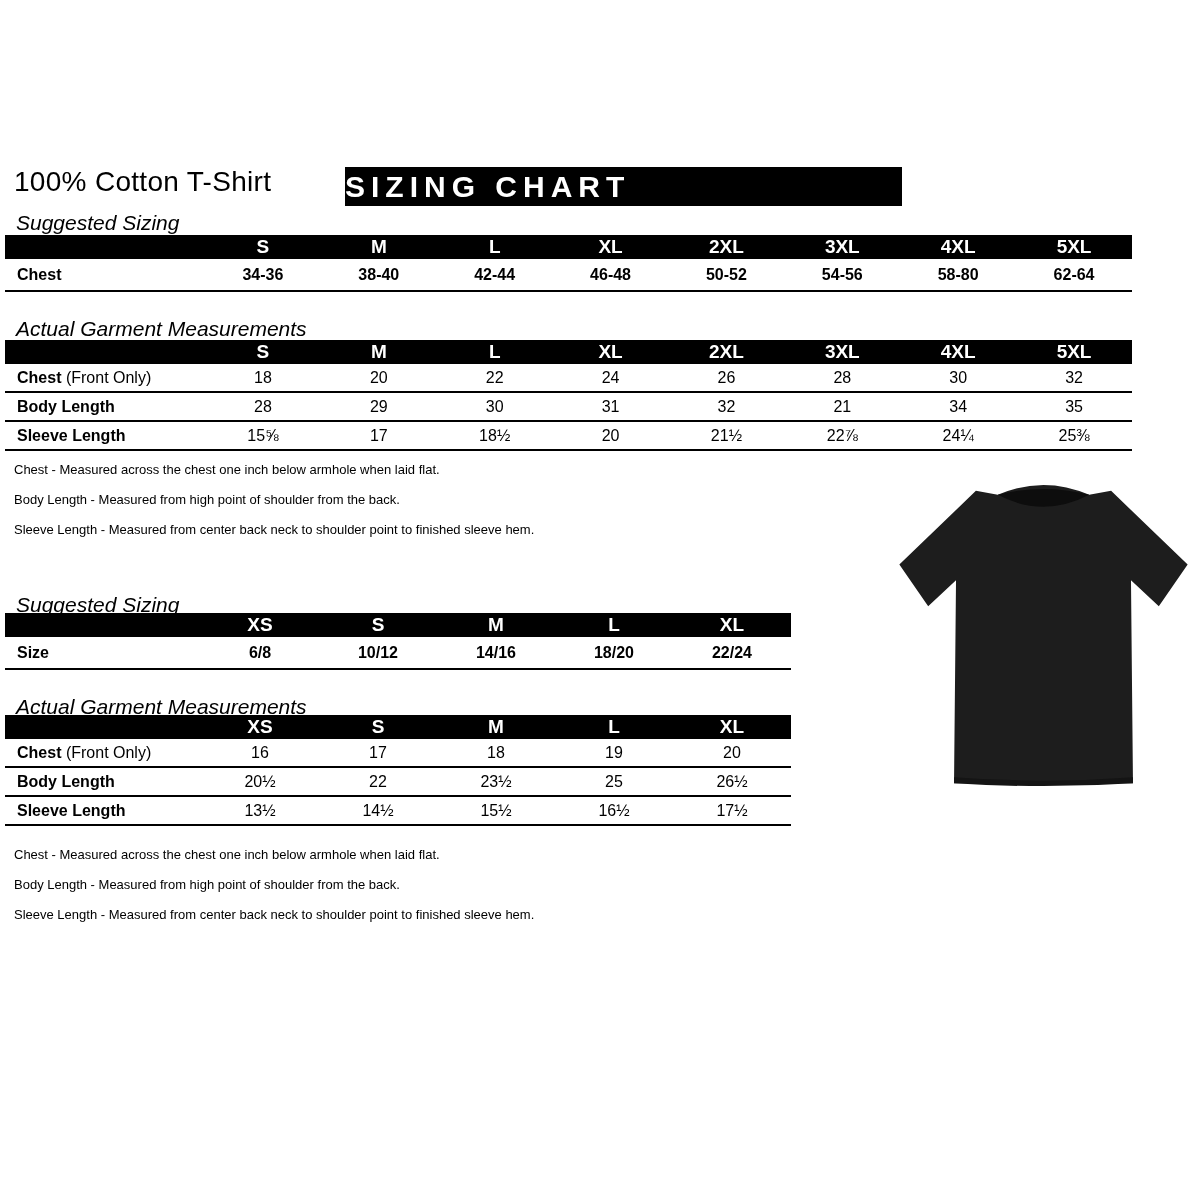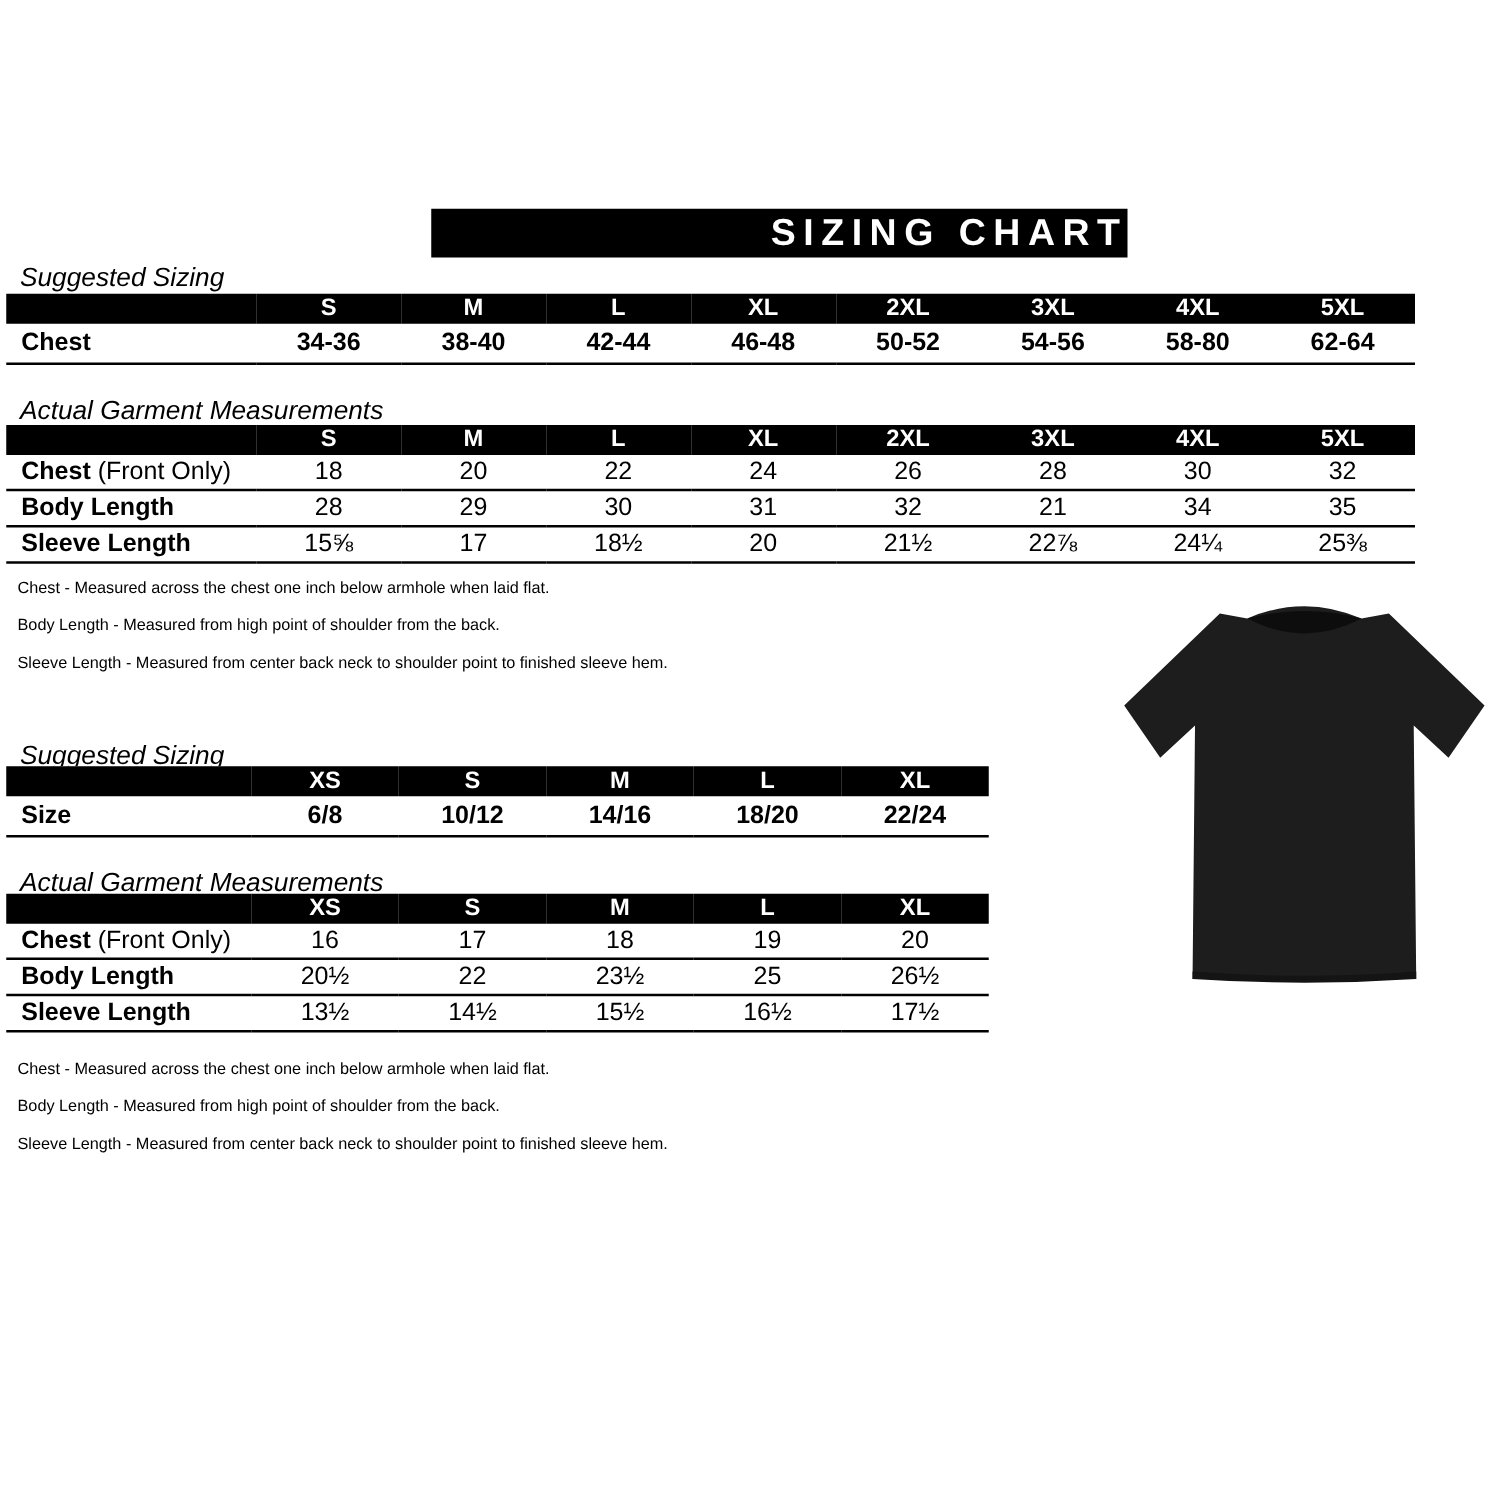--- a/index.html
+++ b/index.html
@@ -1,40 +1,41 @@
 <!DOCTYPE html>
 <html><head>
 <meta charset="utf-8">
 <style>
   html,body{margin:0;padding:0;background:#fff;}
   .page{position:relative;width:1200px;height:1200px;background:#fff;color:#000;
         font-family:"Liberation Sans",sans-serif;overflow:hidden;}
   .abs{position:absolute;}
   .title-adult{top:166px;left:14px;font-size:28px;font-weight:400;letter-spacing:.3px;}
   .banner{top:167px;left:345px;width:557px;height:39px;background:#000;color:#fff;
-          font-size:30px;font-weight:700;letter-spacing:6px;text-align:right;line-height:39px;}
+          font-size:30px;font-weight:700;letter-spacing:6px;text-align:left;line-height:39px;}
   .section-heading{font-size:21px;left:16px;font-style:italic;}
   .tbl{position:absolute;left:5px;border-collapse:collapse;table-layout:fixed;background:#fff;}
   .tbl th{background:#000;color:#fff;font-size:19px;font-weight:700;height:24px;
           text-align:center;padding:0;}
-  .tbl td{font-size:20px;text-align:center;vertical-align:middle;padding:0;}
+  .tbl td{font-size:16px;text-align:center;vertical-align:middle;padding:0;}
   .tbl tr.data{border-bottom:2px solid #000;}
   .row-30 td{height:31px;font-weight:bold;}
   .row-28 td{height:27px;}
   td.lbl{text-align:left;padding-left:12px;font-weight:700;}
   td.lbl .sfx{font-weight:400;}
   .notes p{margin:0 0 10px 0;font-size:13px;line-height:20px;}
   .title-youth{top:549px;left:6px;font-size:26px;font-weight:700;}
   .tee{position:absolute;top:469px;left:892px;width:303px;height:338px;}
 </style>
 </head>
 <body>
 
 <div class="page">
 
+  <div class="abs title-adult">100% Cotton T-Shirt</div>
   <div class="abs banner">SIZING CHART</div>
 
   <div class="abs section-heading" style="top:211px;">Suggested Sizing</div>
 
   <table class="tbl" style="top:235px;width:1127px;">
     <colgroup>
         <col style="width:200px">
         <col>
         <col>
         <col>

